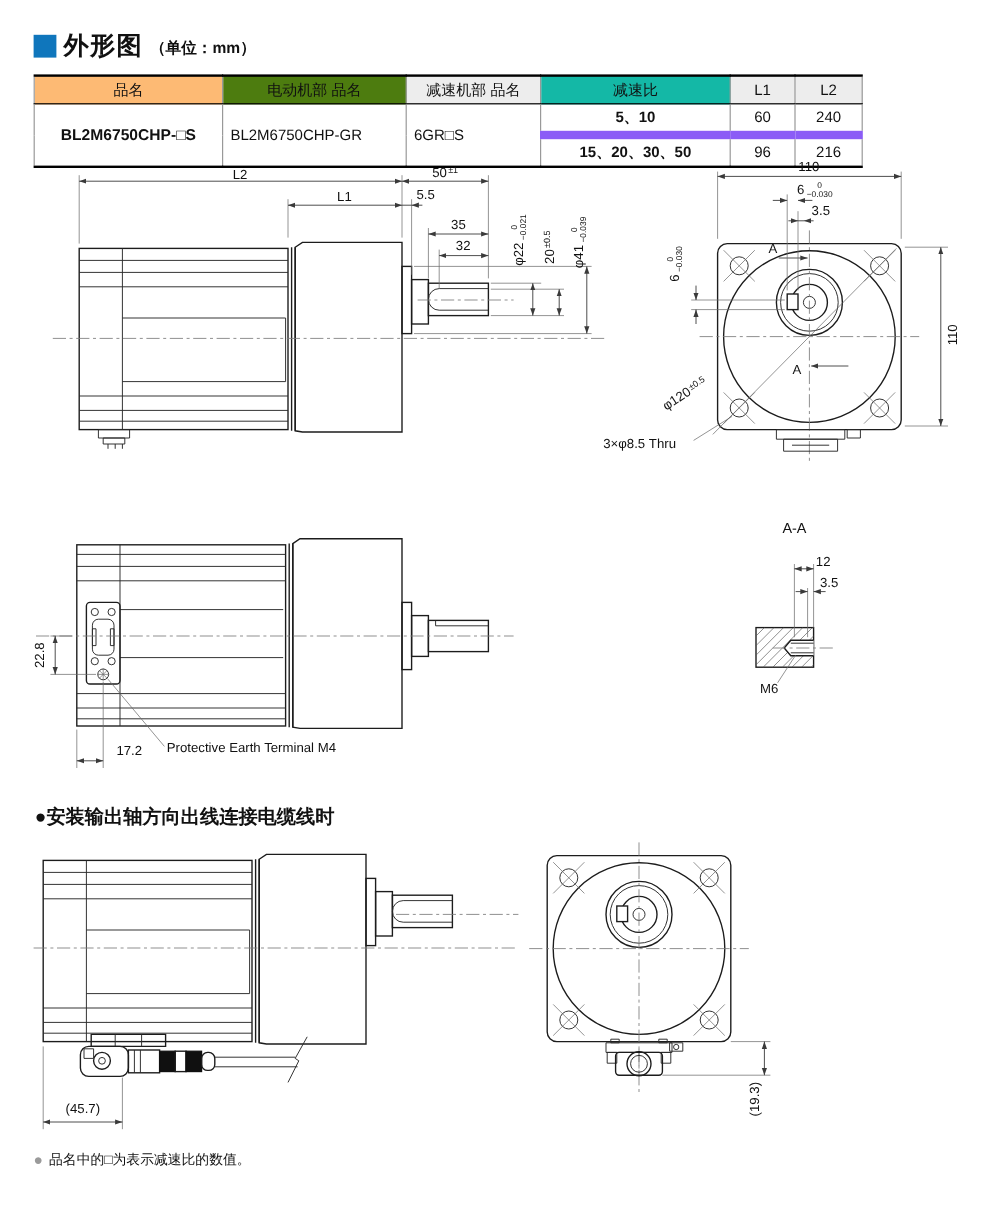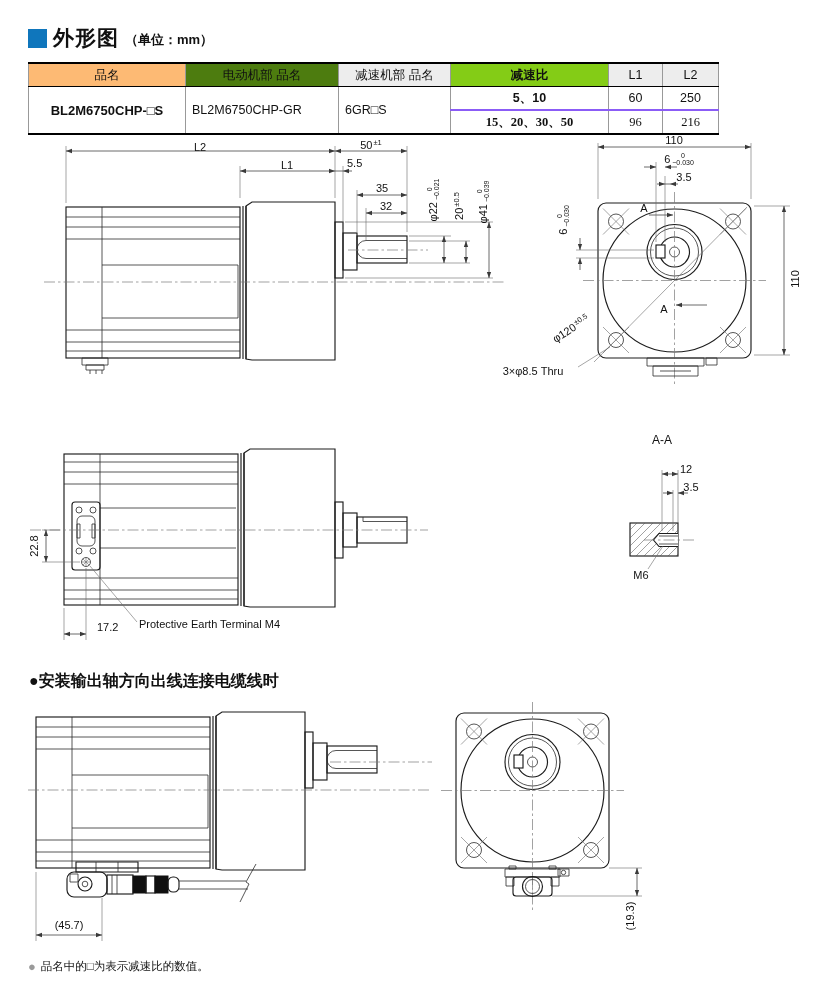--- a/index.html
+++ b/index.html
@@ -16,21 +16,21 @@
   .k{fill:#101010;stroke:#101010;}
   .titlebar{position:absolute;left:28px;top:24px;display:flex;align-items:center;gap:6px;}
   .sq{width:19px;height:19px;display:inline-block;}
   .t1{font-size:21px;font-weight:bold;letter-spacing:1px;}
   .t2{font-size:13px;font-weight:bold;margin-top:4px;}
   table.spec{position:absolute;left:28px;top:62px;width:690px;border-collapse:collapse;
              border-top:2.5px solid #000;border-bottom:2px solid #000;table-layout:fixed;}
   table.spec th{background:#ededed;font-weight:normal;font-size:12.5px;height:20px;
                 border-bottom:1.5px solid #000;border-left:1px solid #999;border-right:1px solid #999;padding:1px 2px;}
   table.spec td{font-size:12.5px;height:20px;border:1px solid #999;padding:1px 6px;}
-  table.spec tr+tr td{border-top:2px solid #8b5cf6;font-family:Liberation Serif, serif;}
+  table.spec tr+tr td{border-top:7px solid #8b5cf6;}
   .b{font-weight:bold;}
   .ctr{text-align:center;}
   .lbl{position:absolute;font-size:11px;line-height:1;white-space:nowrap;display:flex;
        align-items:center;transform:translate(-50%,-50%);}
   .lbl.left{transform:translate(0,-50%);}
   .lbl.rot{transform:translate(-50%,-50%) rotate(-90deg);}
   .lbl.rot33{transform:translate(-50%,-50%) rotate(-33deg);}
   .sup{font-size:7.5px;margin-left:1px;transform:translateY(-3px);display:inline-block;}
   .tol{display:flex;flex-direction:column;font-size:7px;line-height:7px;margin-left:2px;align-items:center;}
   .h2{position:absolute;left:29px;top:671px;font-size:16px;font-weight:bold;}
@@ -202,33 +202,33 @@
         <col style="width:112px">
       <col style="width:158px">
         <col style="width:54px">
         <col style="width:56px">
     </colgroup>
     <thead>
       <tr>
         <th style="background: #fdba74;">品名</th>
         <th style="background: #4d7c0f;">电动机部 品名</th>
         <th style="background: rgb(237, 237, 237);">减速机部 品名</th>
-        <th style="background: #84cc16; font-weight: bold;">减速比</th>
+        <th style="background: #14b8a6;">减速比</th>
         <th style="background: rgb(237, 237, 237);">L1</th>
         <th style="background: rgb(237, 237, 237);">L2</th>
       </tr>
     </thead>
     <tbody>
       <tr>
         <td rowspan="2" class="b ctr" style="font-size:13px">BL2M6750CHP-□S</td>
         <td rowspan="2">BL2M6750CHP-GR</td>
         <td rowspan="2">6GR□S</td>
         <td class="b ctr">5、10</td>
         <td class="ctr">60</td>
-        <td class="ctr">250</td>
+        <td class="ctr">240</td>
       </tr>
       <tr>
         <td class="b ctr">15、20、30、50</td>
         <td class="ctr">96</td>
         <td class="ctr">216</td>
       </tr>
     </tbody>
   </table>
 
   <div class="lbl" style="left:200px;top:147px">

